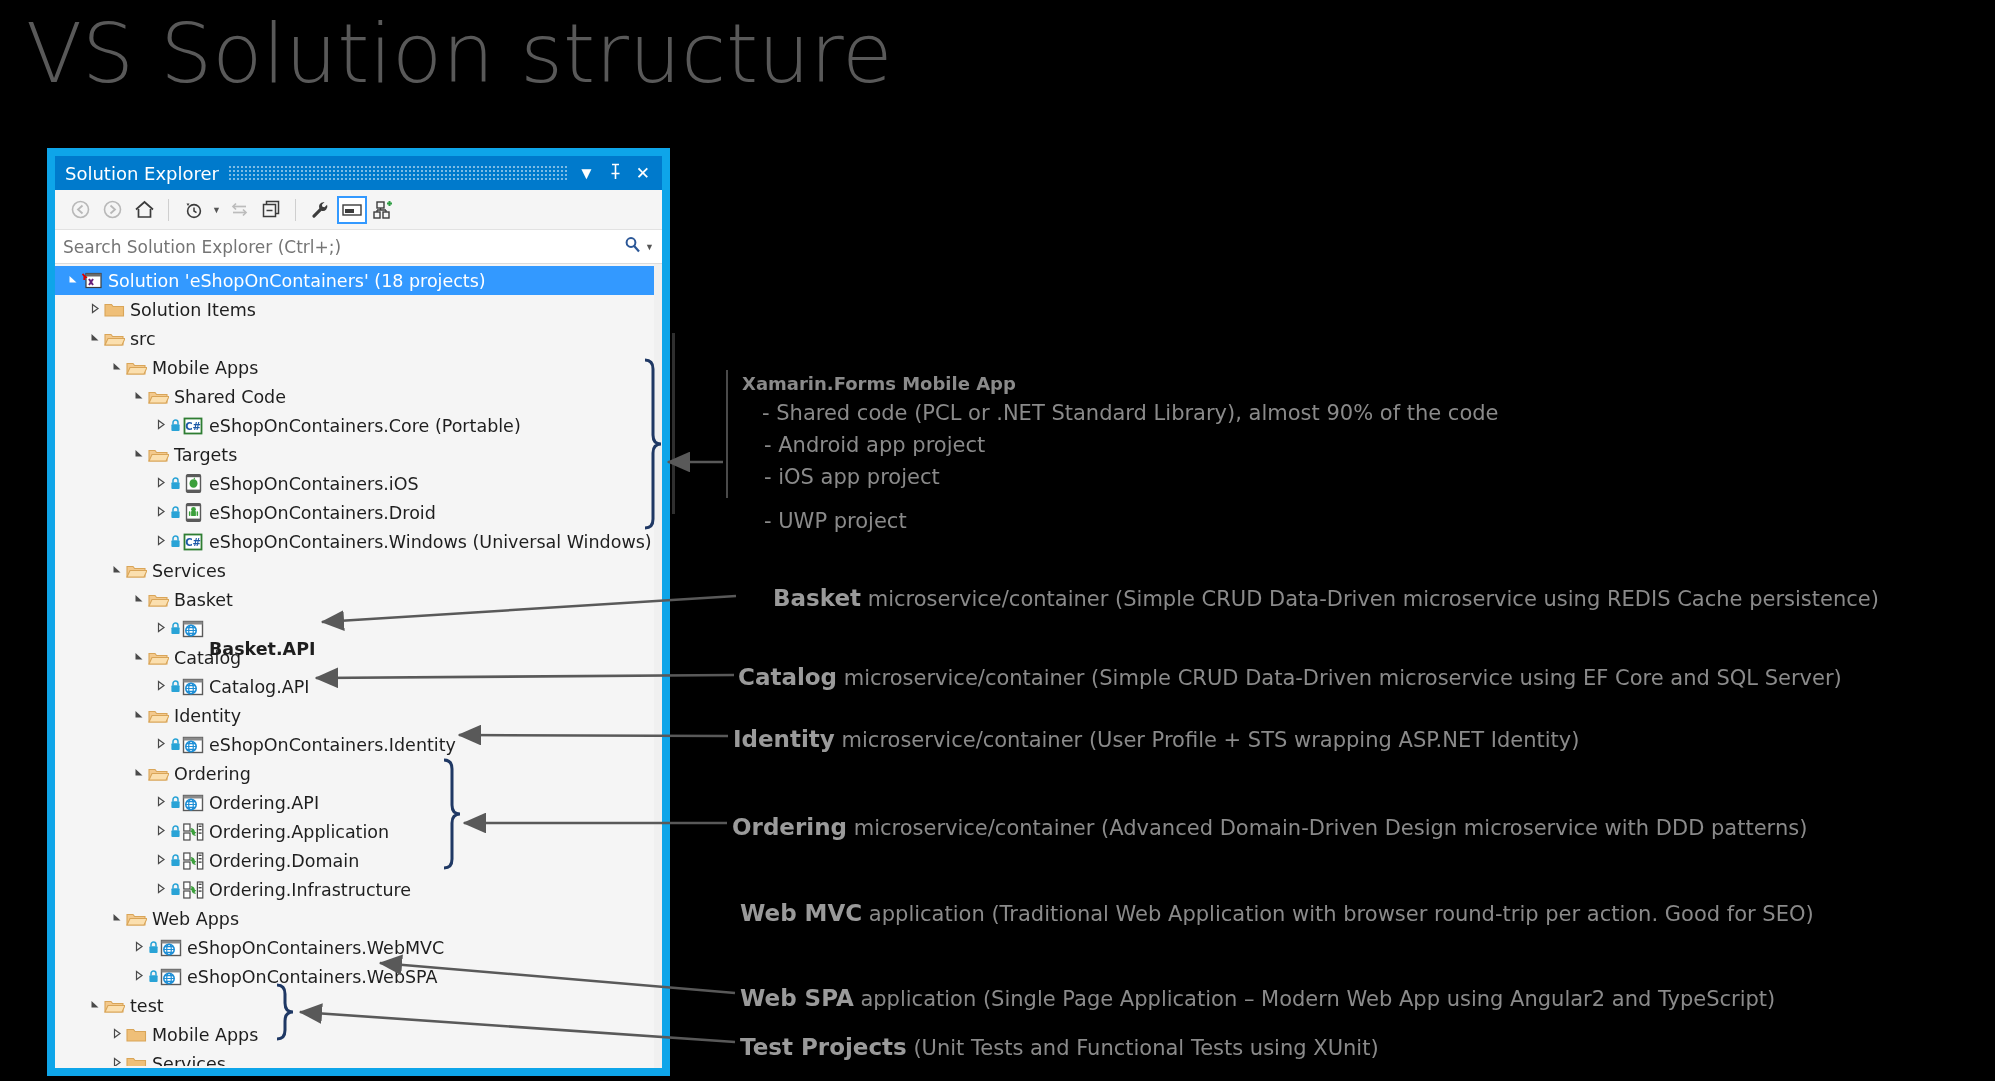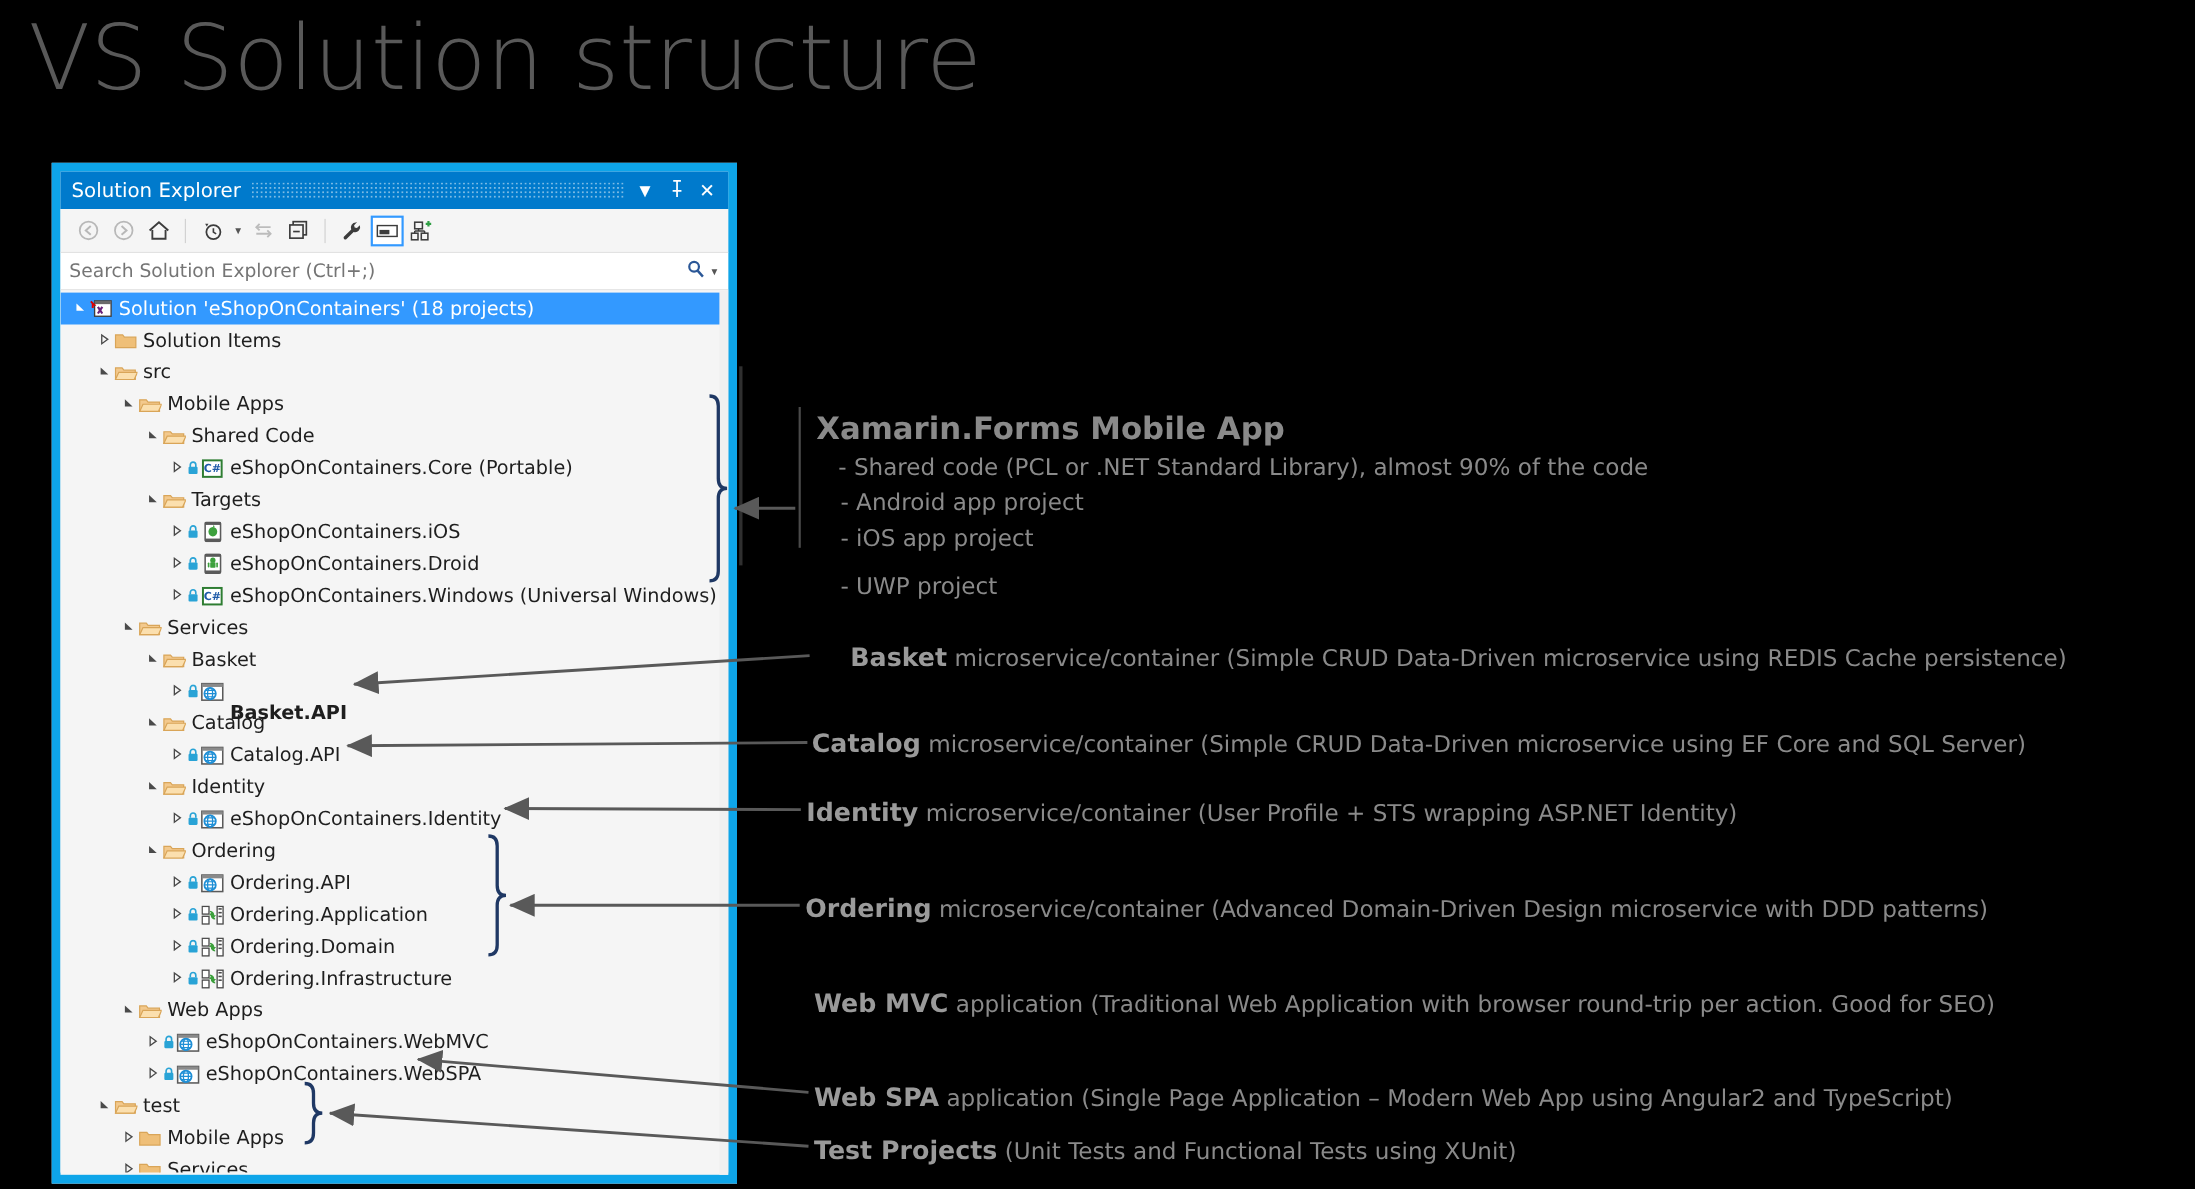--- a/index.html
+++ b/index.html
@@ -82,21 +82,21 @@
 
   .scrollbar-v {
     position:absolute; right:0; top:108px; bottom:0; width:8px; background:#f0f0f0;
   }
 
   
   .ann {
     position:absolute; color:#6f6f6f; white-space:nowrap;
     font-family:"DejaVu Sans", sans-serif;
   }
-  .ann-hdr { font-size:28px; font-weight:700; color:#8a8a8a; }
+  .ann-hdr { font-size:18px; font-weight:700; color:#8a8a8a; }
   .ann-li { font-size:21px; color:#8a8a8a; }
   .ann-line { font-size:23px; color:#8a8a8a; }
   .ann-line b { font-weight:700; color:#9a9a9a; }
   .ann-line .small { font-size:21px; }
 
   .vdivider { position:absolute; left:672px; top:333px; width:3px; height:181px; background:#2f2f2f; }
   .vdivider2 { position:absolute; left:726px; top:370px; width:2px; height:128px; background:#4a4a4a; }
 
   svg.overlay { position:absolute; left:0; top:0; width:1995px; height:1081px; pointer-events:none; }
 </style>

